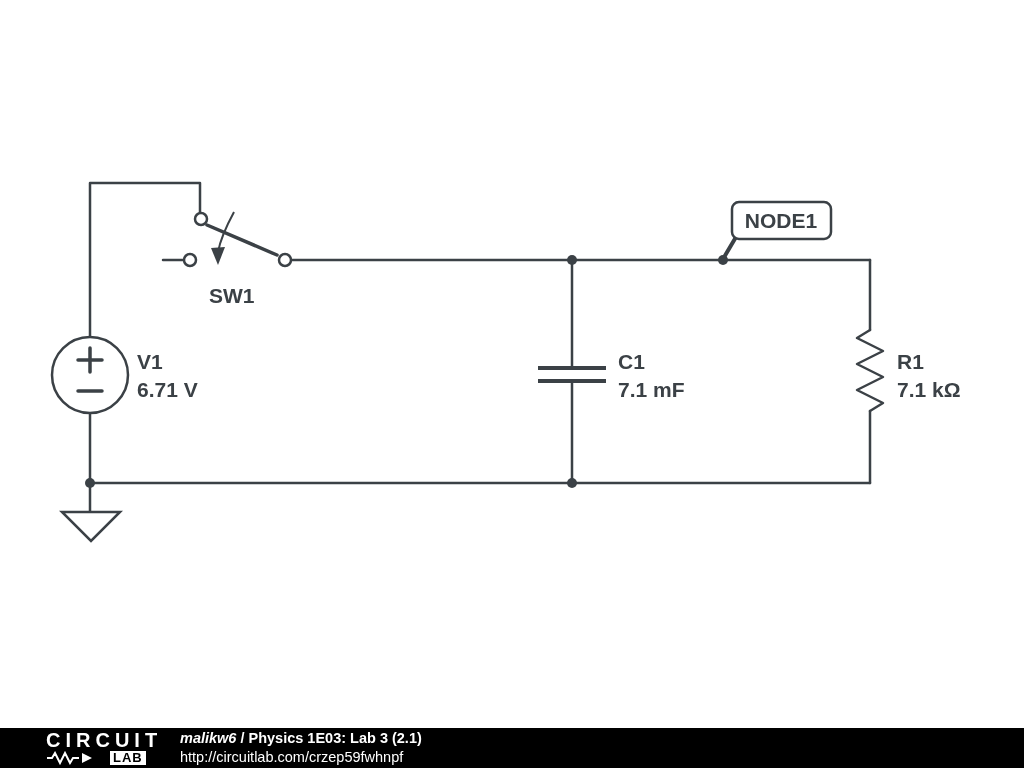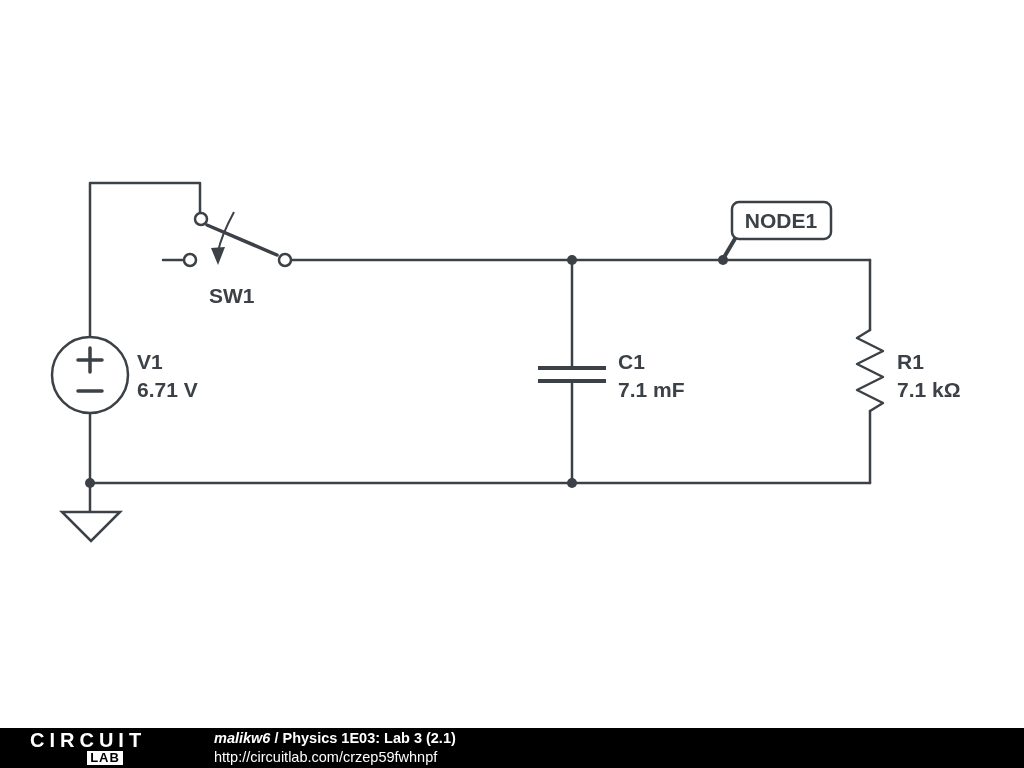--- a/index.html
+++ b/index.html
@@ -10,26 +10,26 @@
   svg .wire { stroke:var(--sch,#3b4146); stroke-width:2.5; fill:none; stroke-linecap:round; stroke-linejoin:round; }
   svg .thick { stroke-width:3.5; }
   svg .plate { stroke:var(--sch,#3b4146); stroke-width:4; fill:none; stroke-linecap:butt; }
   svg .term  { fill:#ffffff; stroke:var(--sch,#3b4146); stroke-width:2.5; }
   svg .dot   { fill:var(--sch,#3b4146); stroke:none; }
   svg .body-fill { fill:#ffffff; stroke:var(--sch,#3b4146); stroke-width:2.5; }
   svg text.lbl { fill:var(--sch,#3b4146); font-family:"Liberation Sans", sans-serif;
                  font-size:21px; font-weight:bold; }
   .footer { height:40px; background:var(--fbg,#000000); color:var(--ftx,#ffffff);
             display:flex; align-items:center; }
-  .logo { width:180px; padding-left:30px; box-sizing:border-box; }
+  .logo { width:180px; padding-left:46px; box-sizing:border-box; }
   .logo-top { font-size:20px; font-weight:bold; letter-spacing:5px; line-height:19px; color:#fff; }
-  .logo-bottom { display:flex; align-items:center; gap:1px; height:15px;flex-direction:column; }
+  .logo-bottom { display:flex; align-items:center; gap:12px; height:15px; }
   .lab-badge { background:#ffffff; color:#000000; font-weight:bold; font-size:13px;
                line-height:14px; padding:0 3px; letter-spacing:1px; }
-  .footer-text { margin-left:34px; font-size:14.5px; font-weight:bold; line-height:19px; }
+  .footer-text { font-size:14.5px; font-weight:bold; line-height:19px; }
   .footer-text .author { font-style:italic; }
   .footer-text .url { font-weight:normal; }
 </style>
 </head>
 <body>
 
 <div class="page">
 
   <div class="canvas-wrap">
     <svg class="schematic" width="1024" height="728" viewBox="0 0 1024 728" xmlns="http://www.w3.org/2000/svg">

